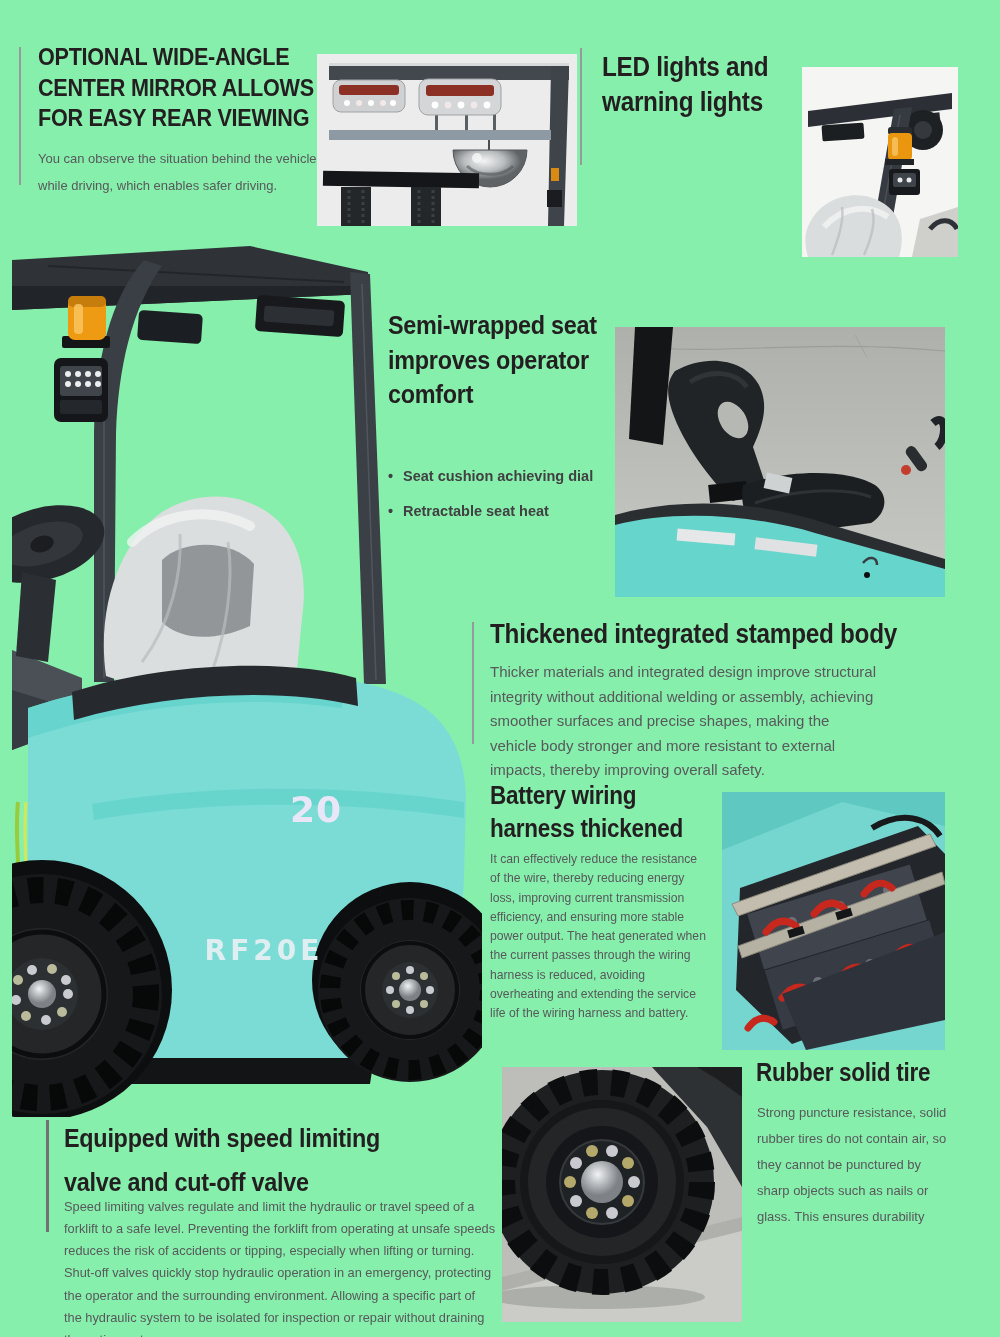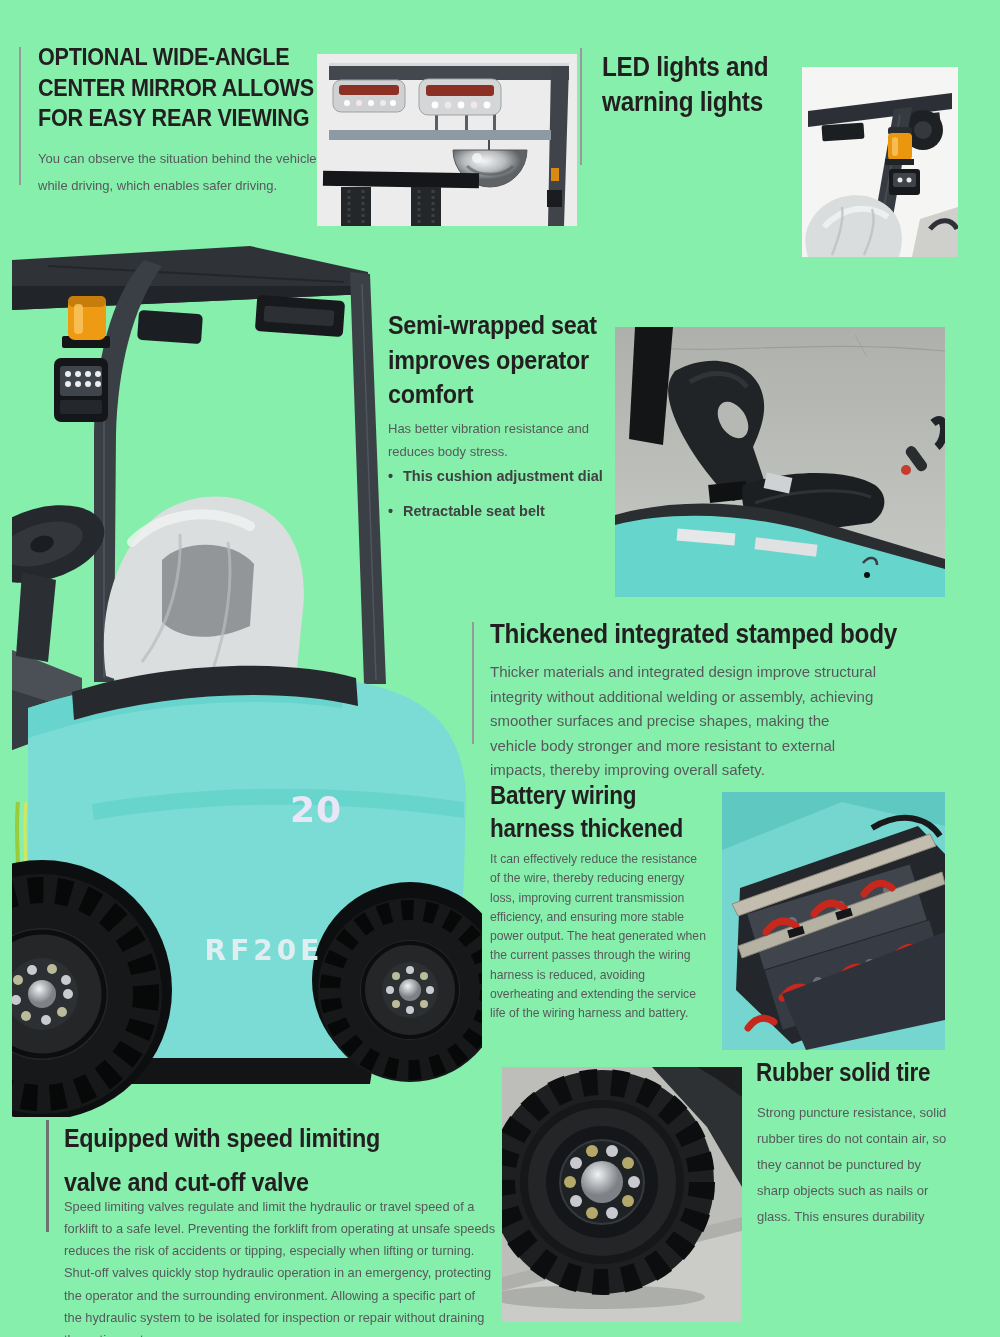--- a/index.html
+++ b/index.html
@@ -232,24 +232,23 @@
         <circle cx="378" cy="748" r="4" fill="#c9cbd0"></circle>
           <circle cx="384" cy="734" r="4" fill="#b9bb9a"></circle>
         <circle cx="398" cy="728" r="4" fill="#c9cbd0"></circle>
           <circle cx="412" cy="734" r="4" fill="#b9bb9a"></circle>
         <circle cx="398" cy="748" r="11" fill="url(#hubg)"></circle>
       </g>
     </svg>
   </figure>
 
   <div class="abs hd" style="left:388px;top:308px;font-size:26px;line-height:1.33;white-space:nowrap;">Semi-wrapped seat<br>improves operator<br>comfort</div>
-  <div class="abs body-txt" style="left:388px;top:418px;font-size:13px;line-height:1.75;white-space:nowrap;">Has better vibration resistance and<br>reduces body stress.</div>
   <ul class="bullets abs" style="left:388px;top:467px;">
-    <li>This cushion adjustment dial</li>
-    <li>Retractable seat belt</li>
+    <li>Seat cushion achieving dial</li>
+    <li>Retractable seat heat</li>
   </ul>
 
   <figure class="abs" style="left:603px;top:315px;">
     <svg width="330" height="270" viewBox="0 0 330 270">
       <defs>
         <linearGradient id="wallg" x1="0" y1="0" x2="0" y2="1">
           <stop offset="0%" stop-color="#aeb0ac"></stop>
             <stop offset="100%" stop-color="#c8cac6"></stop>
         </linearGradient>
       </defs>

